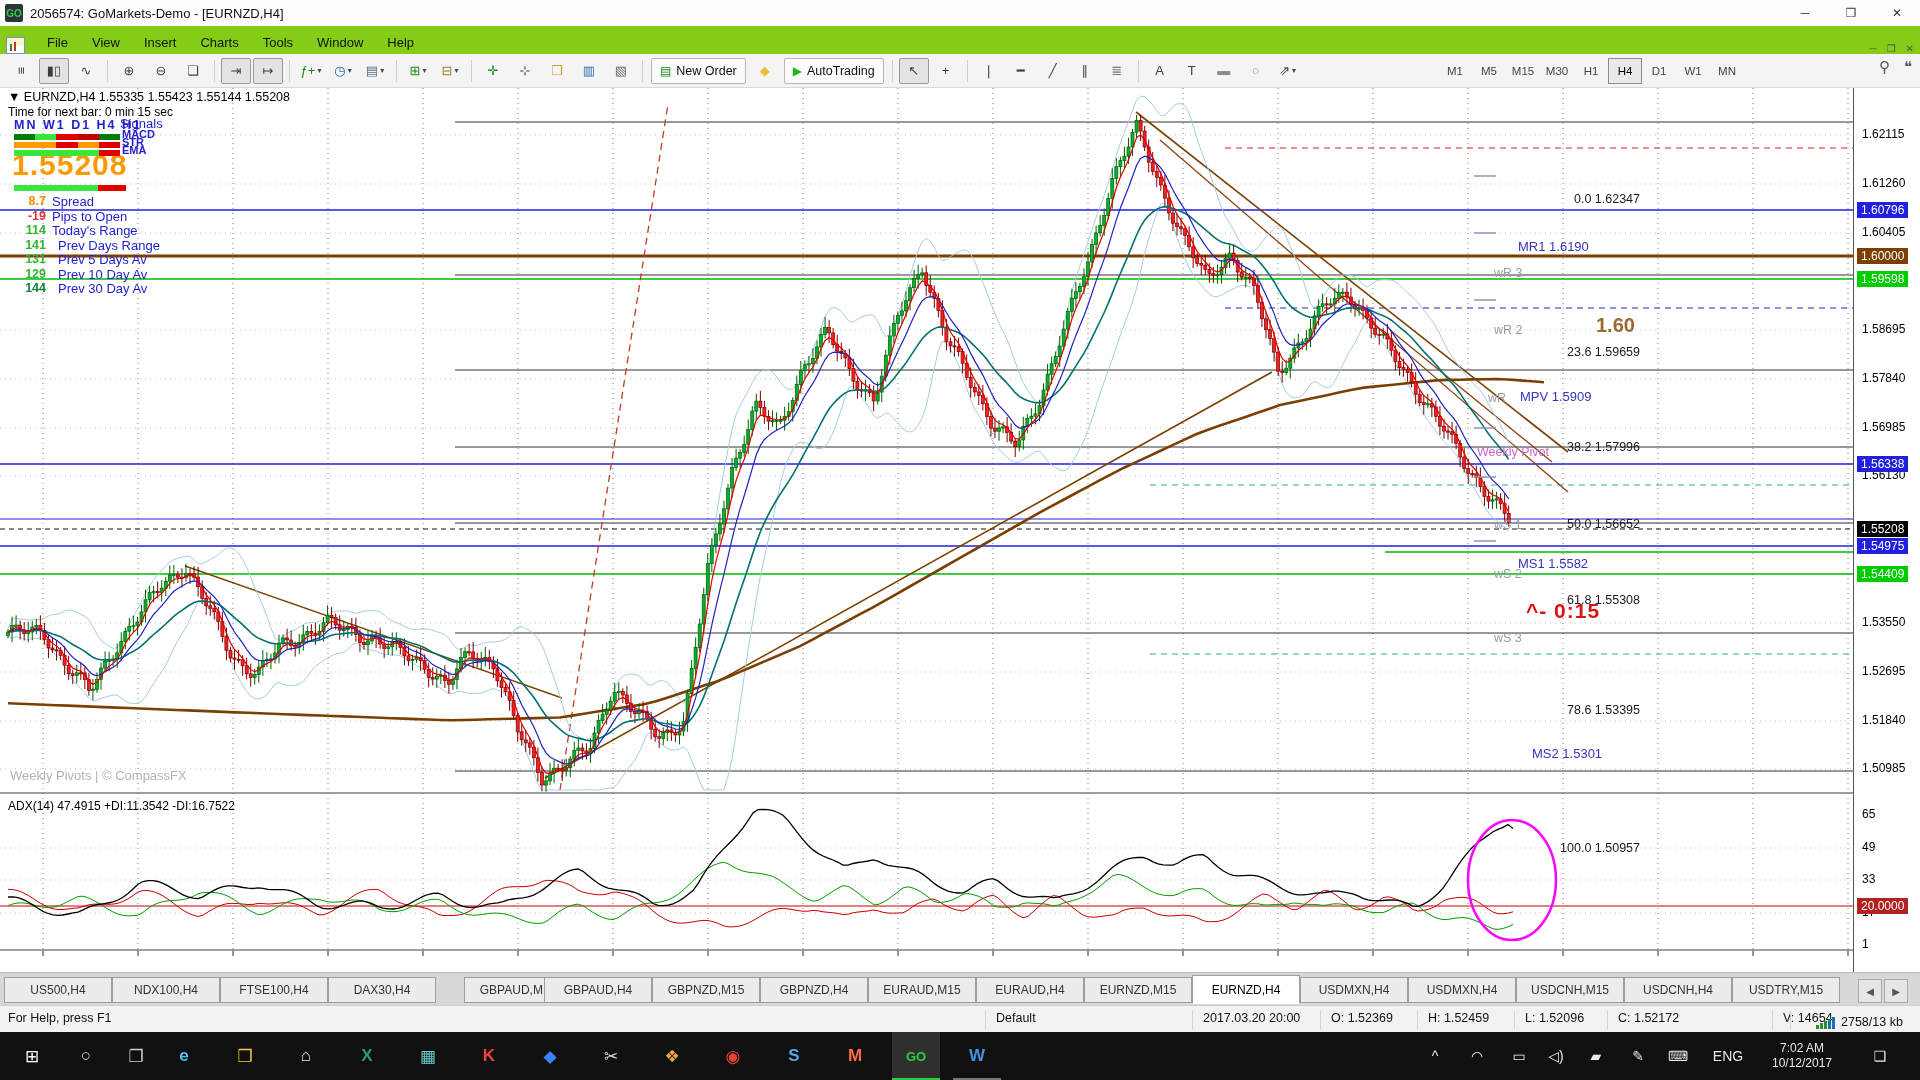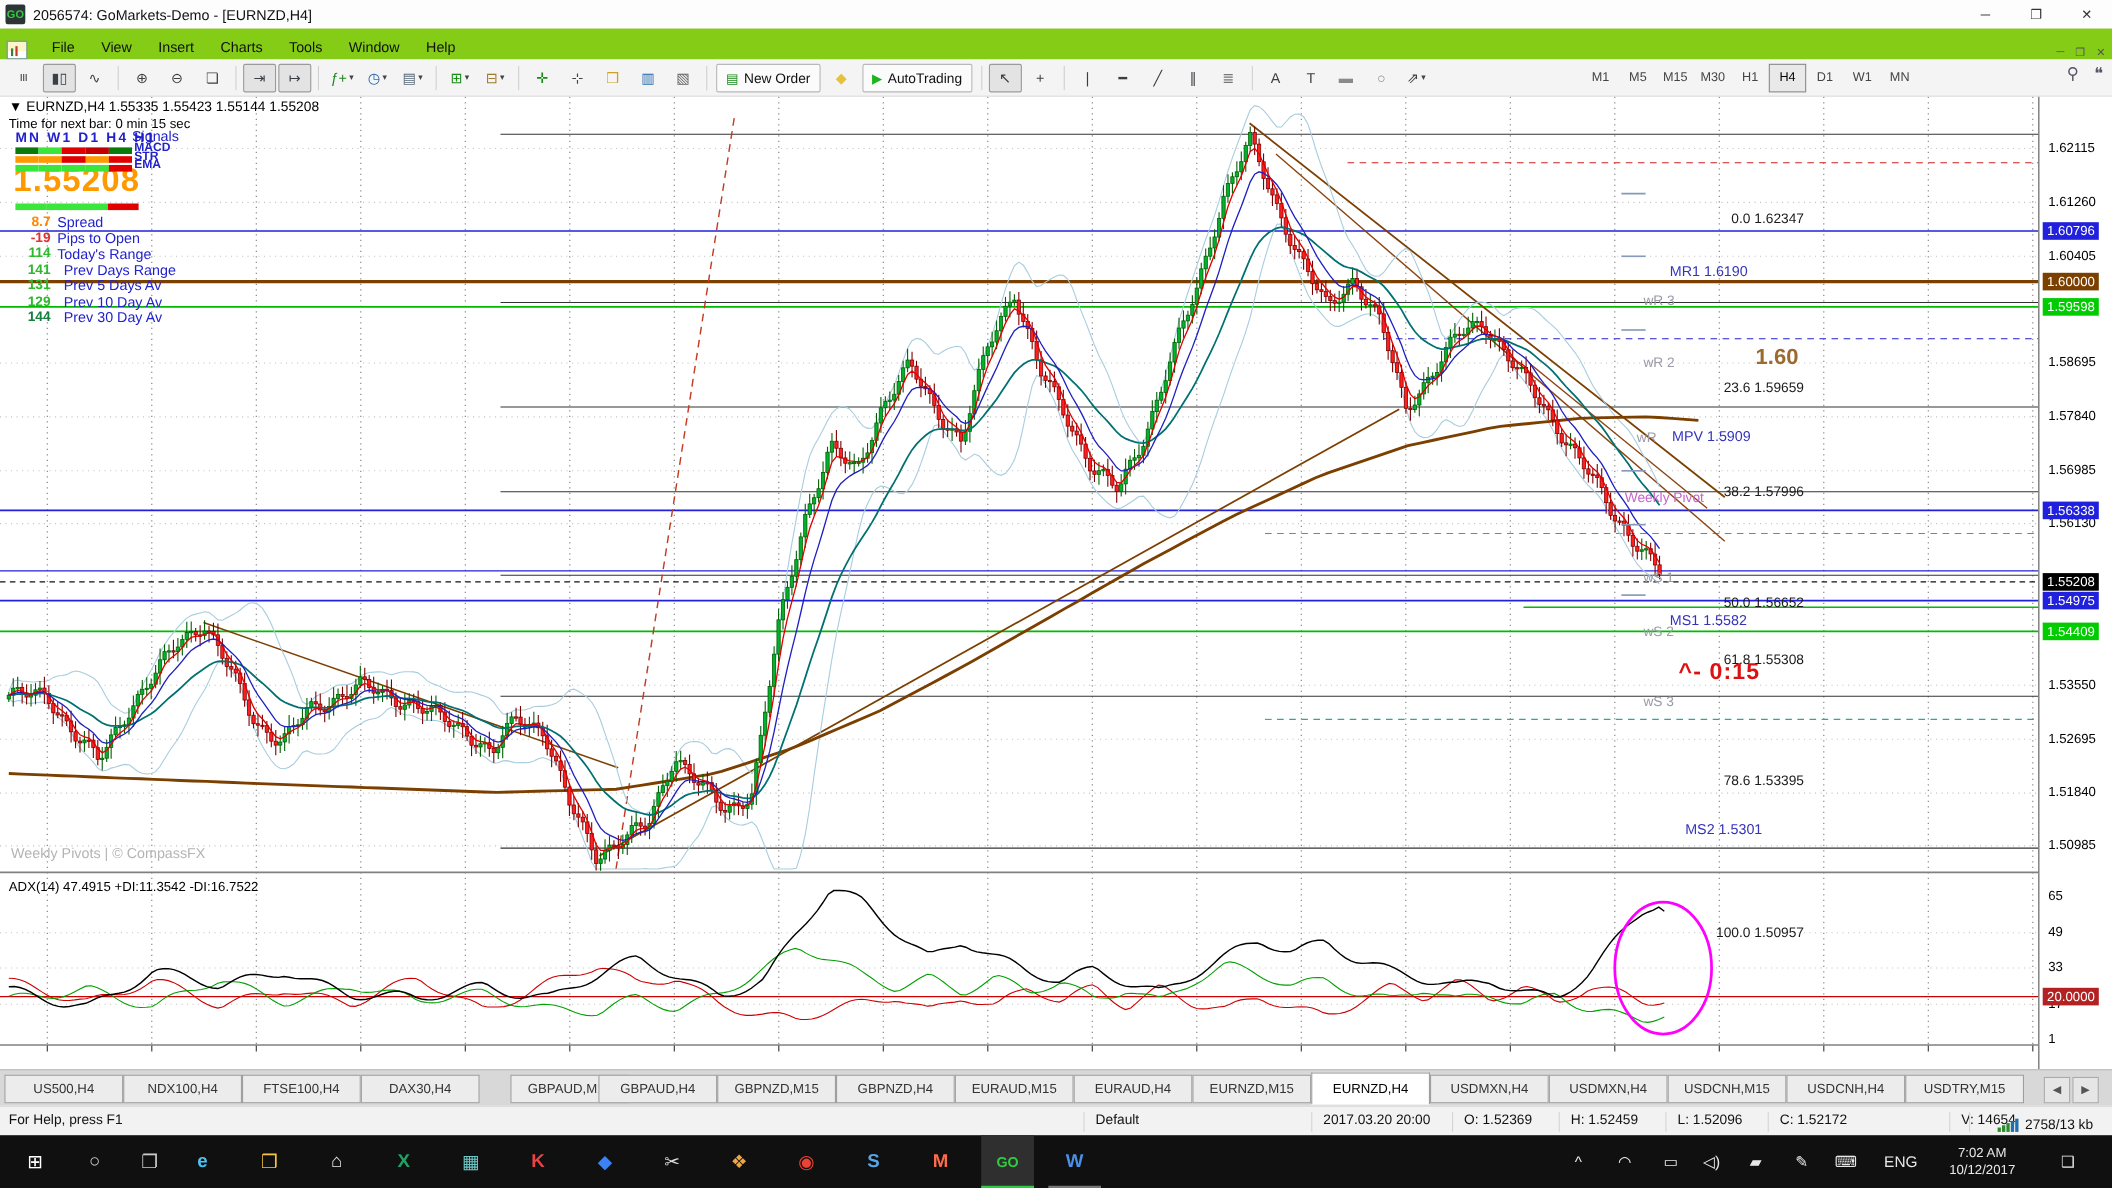--- a/index.html
+++ b/index.html
@@ -1184,21 +1184,21 @@
       <div class="ann weekly" style="left: 1477px; top: 357px;">Weekly Pivot</div>
       <div class="ann pivot-gray" style="left: 1494px; top: 430px;">wS 1</div>
       <div class="ann pivot-blue" style="left: 1518px; top: 468px;">MS1  1.5582</div>
       <div class="ann pivot-gray" style="left: 1494px; top: 479px;">wS 2</div>
       <div class="ann countdown" style="left: 1526px; top: 511px;">^- 0:15</div>
       <div class="ann pivot-gray" style="left: 1494px; top: 543px;">wS 3</div>
       <div class="ann pivot-blue" style="left: 1518px; top: 658px; margin-left: 14px;">MS2  1.5301</div>
       <div class="ann fib" style="left: 1410px; top: 104px;">0.0  1.62347</div>
       <div class="ann fib" style="left: 1410px; top: 257px;">23.6  1.59659</div>
       <div class="ann fib" style="left: 1410px; top: 352px;">38.2  1.57996</div>
-      <div class="ann fib" style="left: 1410px; top: 429px; margin-top: 24px;">50.0  1.56652</div>
+      <div class="ann fib" style="left: 1410px; top: 429px;">50.0  1.56652</div>
       <div class="ann fib" style="left: 1410px; top: 505px;">61.8  1.55308</div>
       <div class="ann fib" style="left: 1410px; top: 615px;">78.6  1.53395</div>
       <div class="ann fib" style="left: 1410px; top: 753px;">100.0  1.50957</div>
       <div class="sig-label" style="top: 40px;">MACD</div>
       <div class="sig-bar" style="top: 46px;">
         <span style="background: rgb(10, 122, 10);"></span>
         <span style="background: rgb(57, 230, 57);"></span>
         <span style="background: rgb(224, 0, 0);"></span>
         <span style="background: rgb(192, 0, 0);"></span>
         <span style="background: rgb(10, 122, 10);"></span>

